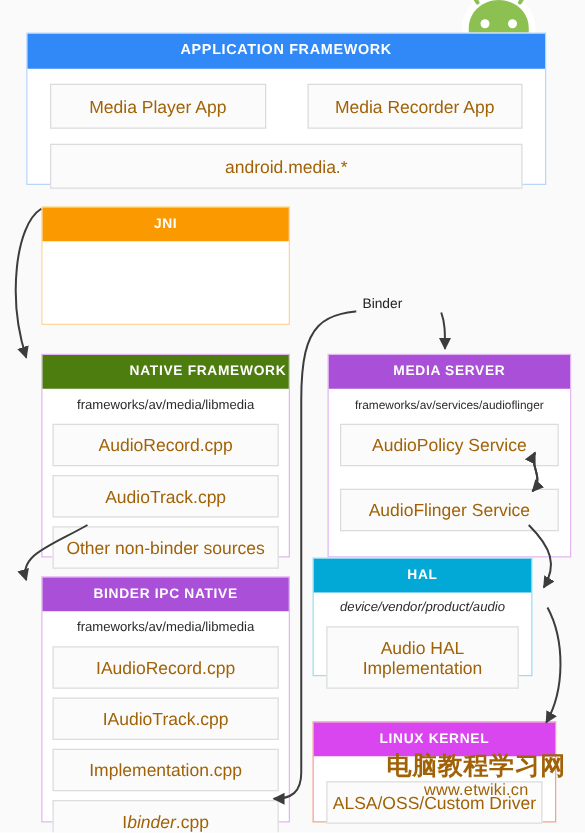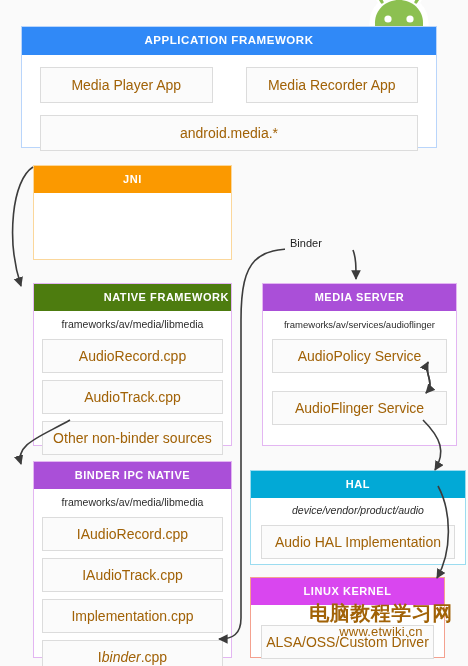--- a/index.html
+++ b/index.html
@@ -92,21 +92,21 @@
   #media-server {
     left: 262px; top: 283px; width: 195px; height: 163px;
     border: 1px solid #e3b6f2;
   }
   #media-server .block-header { background: #aa4fd8; }
   #media-server .block-body { padding: 7px 9px 9px 9px; }
   #media-server .path { font-size: 9.5px; }
   #audiopolicy-service { margin-bottom: 18px; }
 
   #hal {
-    left: 250px; top: 470px; width: 216px; height: 95px;
+    left: 250px; top: 446px; width: 176px; height: 95px;
     border: 1px solid #9bdcf0;
   }
   #hal .block-header { background: #02a9d6; }
   #hal .block-body { padding: 6px 10px 9px 10px; }
 
   #linux-kernel {
     left: 250px; top: 577px; width: 195px; height: 81px;
     border: 1px solid #f4a18f;
   }
   #linux-kernel .block-header { background: #d946ef; }

